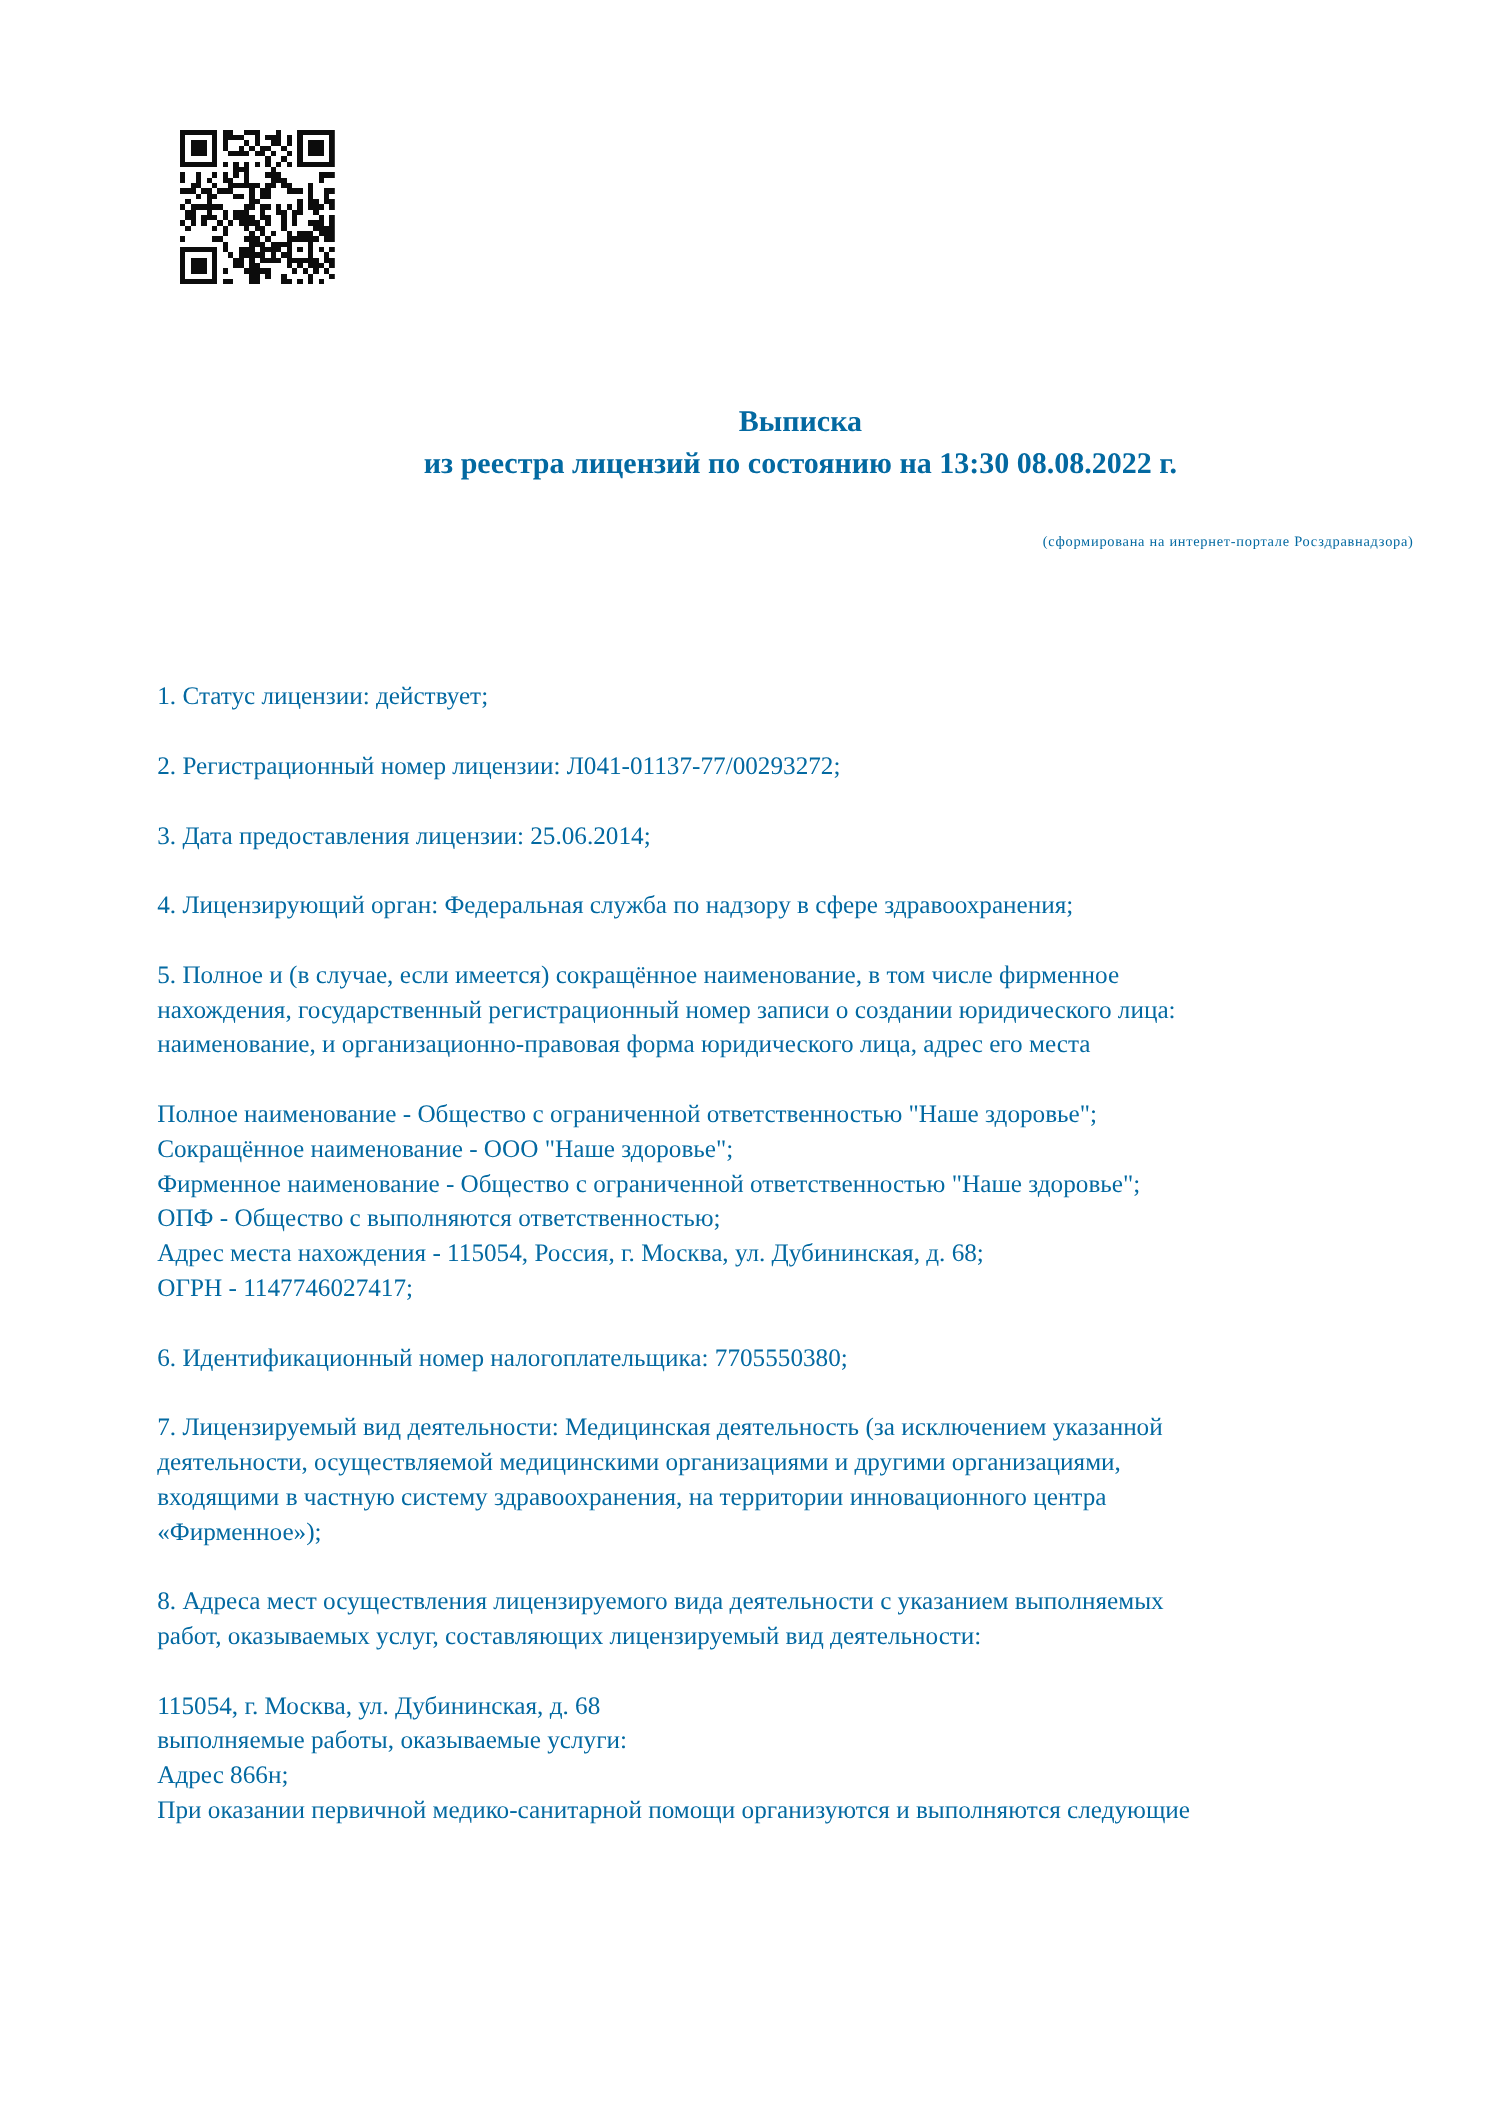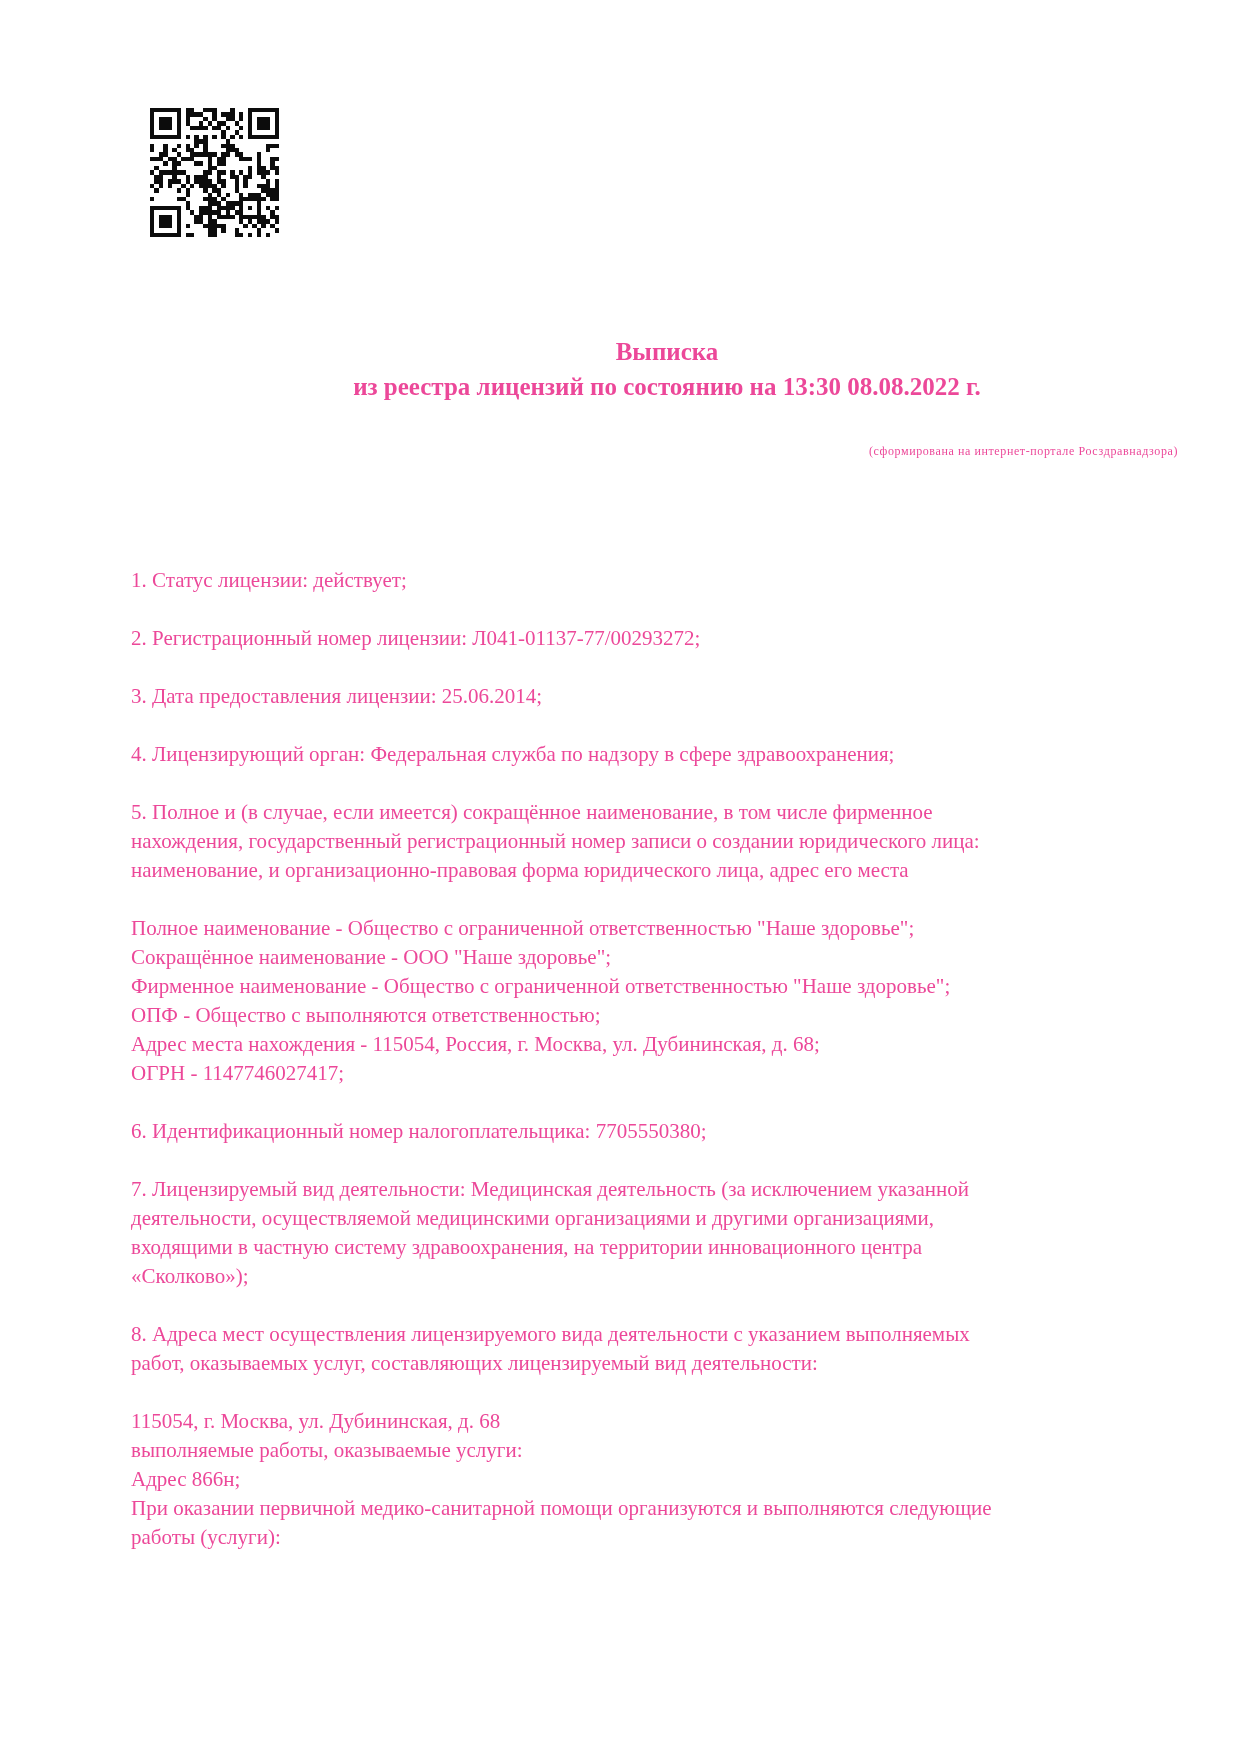--- a/index.html
+++ b/index.html
@@ -2,21 +2,21 @@
 <html><head>
 <meta charset="utf-8">
 <style>
   html, body { margin: 0; padding: 0; background: #e8e8e8; }
   .page {
     position: relative;
     width: 1240px;
     height: 1755px;
     margin: 0 auto;
     background: #ffffff;
-    color: #ec4899;
+    color: #0369a1;
     font-family: "Liberation Serif", serif;
     overflow: hidden;
   }
   .qr {
     position: absolute;
     left: 150px;
     top: 108px;
     width: 129px;
     height: 129px;
   }
@@ -512,30 +512,29 @@
     </div>
 
     <div class="para">
       <div class="line">6. Идентификационный номер налогоплательщика: 7705550380;</div>
     </div>
 
     <div class="para">
       <div class="line">7. Лицензируемый вид деятельности: Медицинская деятельность (за исключением указанной</div>
       <div class="line">деятельности, осуществляемой медицинскими организациями и другими организациями,</div>
       <div class="line">входящими в частную систему здравоохранения, на территории инновационного центра</div>
-      <div class="line">«Сколково»);</div>
+      <div class="line">«Фирменное»);</div>
     </div>
 
     <div class="para">
       <div class="line">8. Адреса мест осуществления лицензируемого вида деятельности с указанием выполняемых</div>
       <div class="line">работ, оказываемых услуг, составляющих лицензируемый вид деятельности:</div>
     </div>
 
     <div class="para">
       <div class="line">115054, г. Москва, ул. Дубининская, д. 68</div>
       <div class="line">выполняемые работы, оказываемые услуги:</div>
       <div class="line">Адрес 866н;</div>
       <div class="line">При оказании первичной медико-санитарной помощи организуются и выполняются следующие</div>
-      <div class="line">работы (услуги):</div>
     </div>
 
   </div>
 </div>
 
 </body></html>

